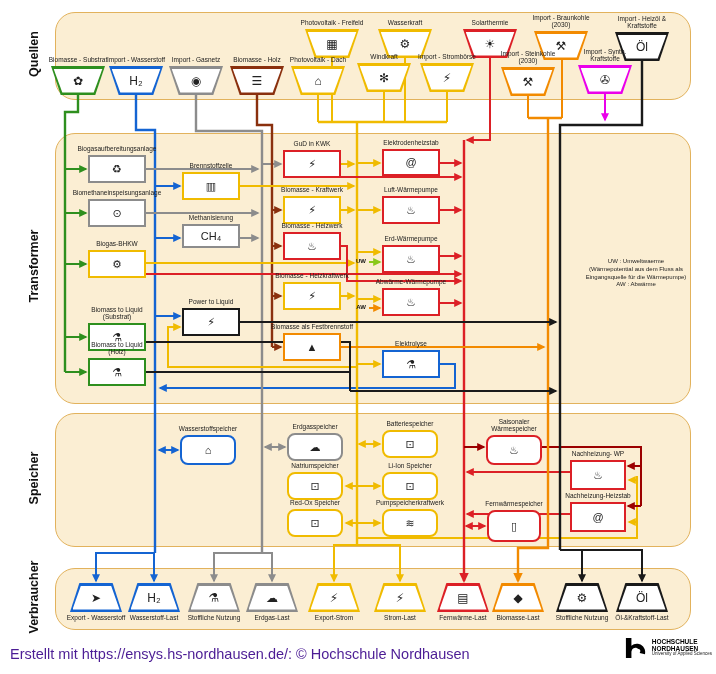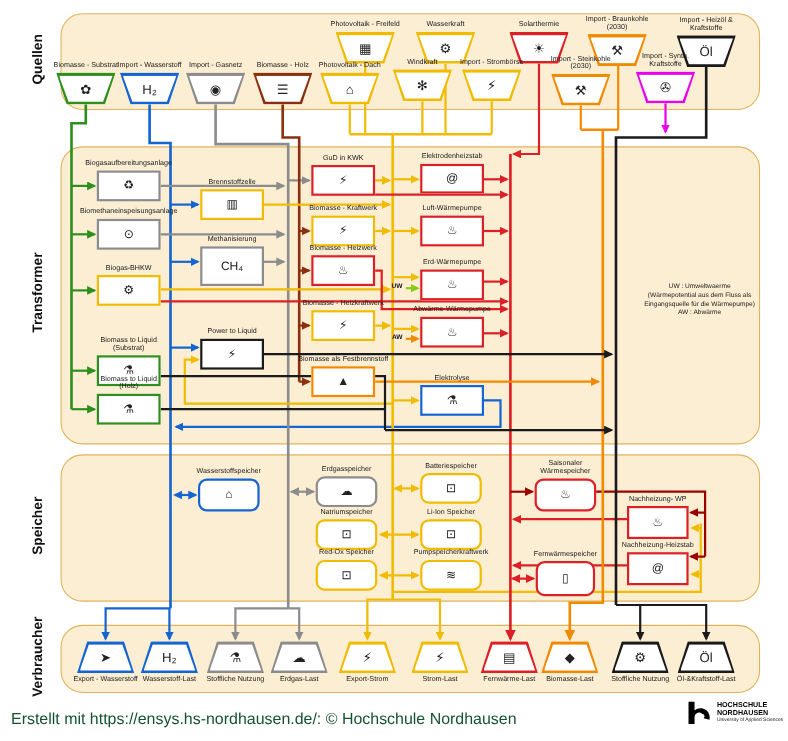--- a/index.html
+++ b/index.html
@@ -17,21 +17,21 @@
   .trap .o{position:absolute;inset:0;}
   .trap .i{position:absolute;inset:2.5px;background:#fff;}
   .trap .g{position:absolute;inset:0;display:flex;align-items:center;justify-content:center;}
   .glyph{font-size:11px;color:#222;line-height:1;}
   .trap .glyph{font-size:12px;}
   .lb{position:absolute;font-size:6.5px;line-height:1.18;text-align:center;
       white-space:pre-line;color:#1a1a1a;z-index:3;}
   .fl{position:absolute;font-size:6px;font-weight:bold;color:#111;z-index:3;width:22px;text-align:right;}
   .legend{position:absolute;left:576px;top:258px;width:120px;font-size:6px;line-height:1.3;
       text-align:center;color:#222;white-space:pre-line;z-index:3;}
-  .footer{position:absolute;left:10px;top:646px;font-size:14.5px;color:#14532d;z-index:4;}
+  .footer{position:absolute;left:10px;top:646px;font-size:14.5px;color:#4c1d95;z-index:4;}
   .logo{position:absolute;right:4px;top:637px;display:flex;align-items:center;gap:4px;z-index:4;}
   .logo .txt{display:flex;flex-direction:column;line-height:1.05;}
   .logo .t1{font-size:6.5px;font-weight:bold;color:#000;}
   .logo .t2{font-size:4.5px;color:#222;}
 </style>
 </head>
 <body>
 
 <div class="stage">
   <div class="band" id="band-0" style="top: 12px; height: 88px;"></div>
@@ -302,21 +302,21 @@
 (Substrat)</div>
       <div class="nd" style="left: 88px; top: 358px; width: 58px; height: 28px; border: 2px solid rgb(46, 143, 30);">
         <span class="glyph">⚗</span>
       </div>
       <div class="lb" style="left: 67px; width: 100px; bottom: 318px;">Biomass to Liquid
 (Holz)</div>
       <div class="nd" style="left: 182px; top: 172px; width: 58px; height: 28px; border: 2px solid rgb(240, 187, 0);">
         <span class="glyph">▥</span>
       </div>
       <div class="lb" style="left: 161px; width: 100px; bottom: 504px;">Brennstoffzelle</div>
-      <div class="nd" style="left: 182px; top: 224px; width: 58px; height: 36px; border: 2px solid rgb(140, 140, 140);">
+      <div class="nd" style="left: 182px; top: 224px; width: 58px; height: 24px; border: 2px solid rgb(140, 140, 140);">
         <span class="glyph">CH₄</span>
       </div>
       <div class="lb" style="left: 161px; width: 100px; bottom: 452px;">Methanisierung</div>
       <div class="nd" style="left: 182px; top: 308px; width: 58px; height: 28px; border: 2px solid rgb(26, 26, 26);">
         <span class="glyph">⚡</span>
       </div>
       <div class="lb" style="left: 161px; width: 100px; bottom: 368px;">Power to Liquid</div>
       <div class="nd" style="left: 283px; top: 150px; width: 58px; height: 28px; border: 2px solid rgb(220, 32, 38);">
         <span class="glyph">⚡</span>
       </div>

